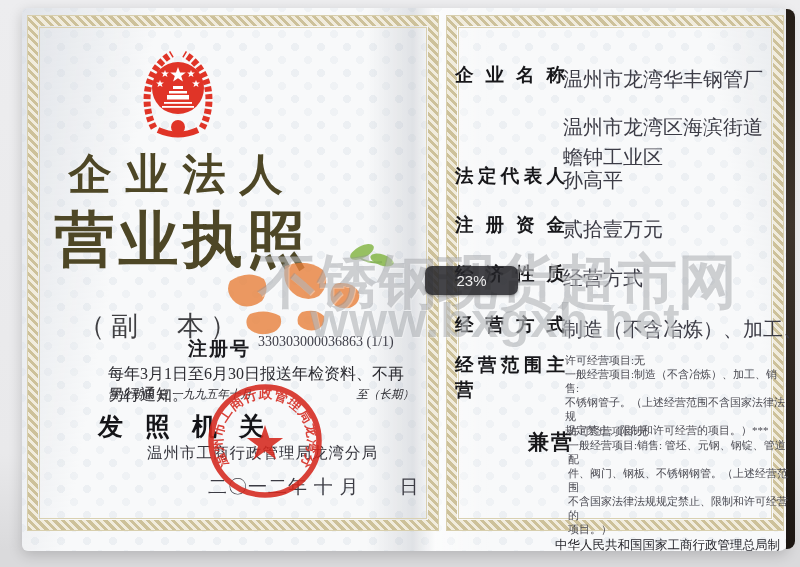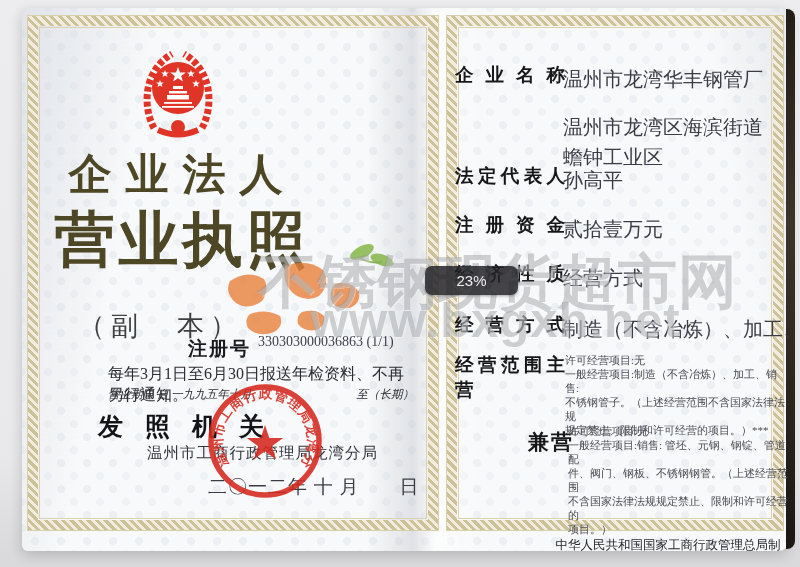--- a/index.html
+++ b/index.html
@@ -79,21 +79,21 @@
     font-weight:bold; font-size:25px; letter-spacing:22px; color:#141418;
   }
   .issuer-name{left:147px; top:443px; font-size:15.5px; color:#33333b; letter-spacing:1px;}
   .date-line{left:168px; top:474px; font-size:19px; color:#3c3c44; letter-spacing:1px; white-space:pre;margin-left:40px;}
   
   .jian-lbl{
     font-family:"Liberation Sans",sans-serif; font-weight:bold;
     font-size:21px; color:#17171a; letter-spacing:2px;
   }
   .footer-imprint{
-    left:555px; top:537px; width:226px; text-align:center;
+    left:555px; top:537px; width:226px; text-align:left;
     font-size:12.5px; color:#26262c;
   }
   
   .wm{pointer-events:none;}
   .wm-title{
     left:258px; top:243px; font-family:"Liberation Sans",sans-serif;
     font-weight:bold; font-size:59px; letter-spacing:1px; white-space:nowrap;
     color:rgba(142,145,150,.42); text-shadow:1px 1px 0 rgba(255,255,255,.35);
     z-index:8;
   }

